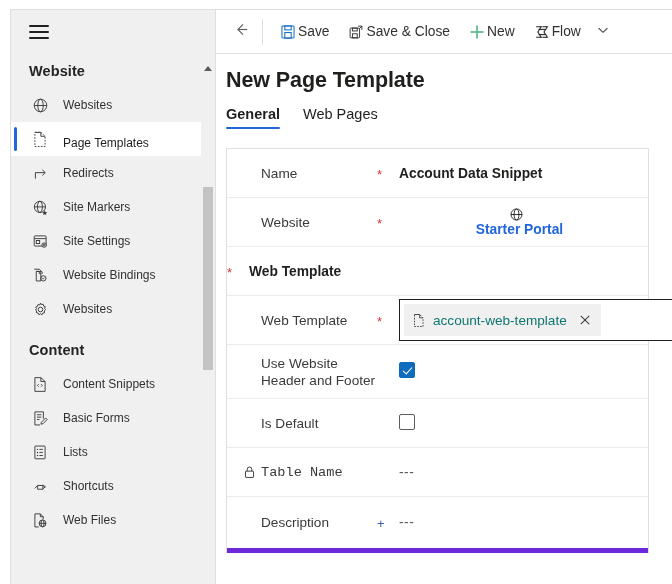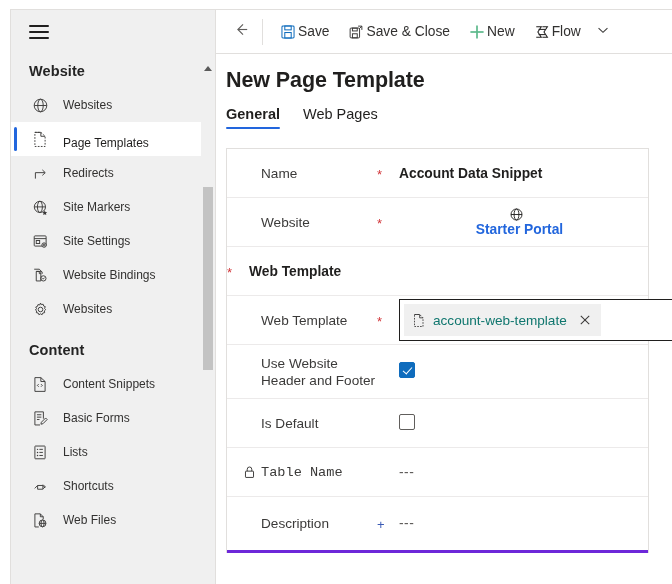--- a/index.html
+++ b/index.html
@@ -270,21 +270,21 @@
     background: #fff;
   }
   .frow {
     display: flex;
     align-items: center;
     min-height: 49px;
     border-bottom: 1px solid #eceaea;
     box-sizing: border-box;
     position: relative;
   }
-  .frow:last-child { border-bottom: 3px solid #6d28d9; }
+  .frow:last-child { border-bottom: 5px solid #6d28d9; }
   .flabel {
     width: 150px;
     flex: 0 0 150px;
     padding-left: 34px;
     box-sizing: border-box;
     font-size: 13.6px;
     color: #3b3a39;
     line-height: 17px;
     position: relative;
   }

